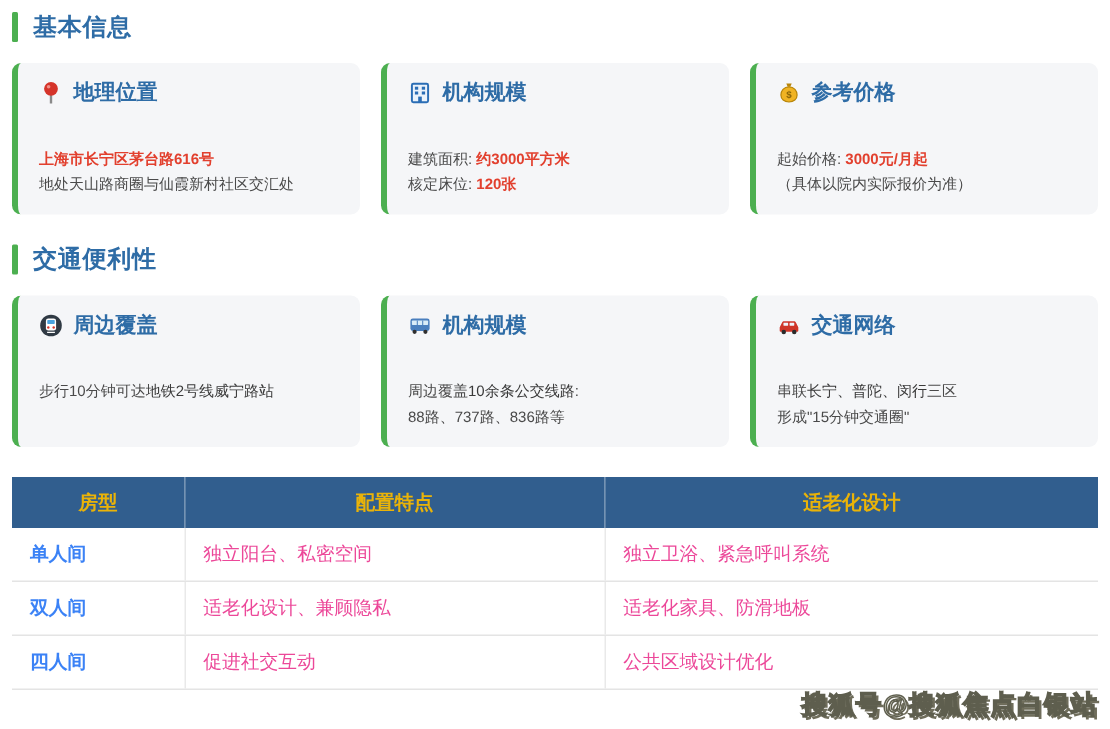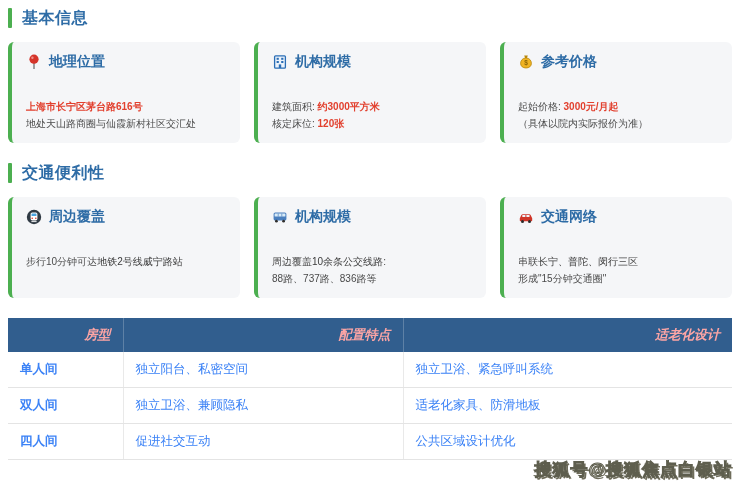--- a/index.html
+++ b/index.html
@@ -34,28 +34,27 @@
   .card-title { font-size: 14px; font-weight: bold; color: #2e6ca6; }
   .card-body { font-size: 10px; line-height: 1.65; color: #4a4a4a; margin-top: 28px; }
   .t-red { color: #e2402e; font-weight: bold; }
   .t-bold { font-weight: normal; color: #3a3a3a; }
 
   
   .room-table { width: 100%; border-collapse: collapse; table-layout: fixed; }
   .room-table col.c1 { width: 115px; }
   .room-table col.c2 { width: 280px; }
   .room-table th {
-    background: #315e8e; color: #fca5a5; text-align: right;
+    background: #315e8e; color: #eab308; text-align: center;
     font-size: 13px; font-weight: bold; padding: 8px 12px;
     border-left: 1px solid rgba(255,255,255,0.22);
-    font-style: italic;
   }
   .room-table th:first-child { border-left: none; }
   .room-table td {
-    font-size: 12.5px; color: #3b82f6;
+    font-size: 12.5px; color: #ec4899;
     padding: 9px 12px;
     border-bottom: 1px solid #e4e4e4;
     border-left: 1px solid #e9e9e9;
     background: #ffffff;
   }
   .room-table td:first-child { border-left: none; font-weight: bold; color: #3b82f6; }
 
   
   .watermark {
     position: absolute; right: 8px; bottom: 5px;
@@ -219,21 +218,21 @@
         </tr>
       </thead>
       <tbody>
         <tr>
           <td>单人间</td>
           <td>独立阳台、私密空间</td>
           <td>独立卫浴、紧急呼叫系统</td>
         </tr>
         <tr>
           <td>双人间</td>
-          <td>独立卫浴、兼顾隐私</td>
+          <td>适老化设计、兼顾隐私</td>
           <td>适老化家具、防滑地板</td>
         </tr>
         <tr>
           <td>四人间</td>
           <td>促进社交互动</td>
           <td>公共区域设计优化</td>
         </tr>
       </tbody>
     </table>
 

